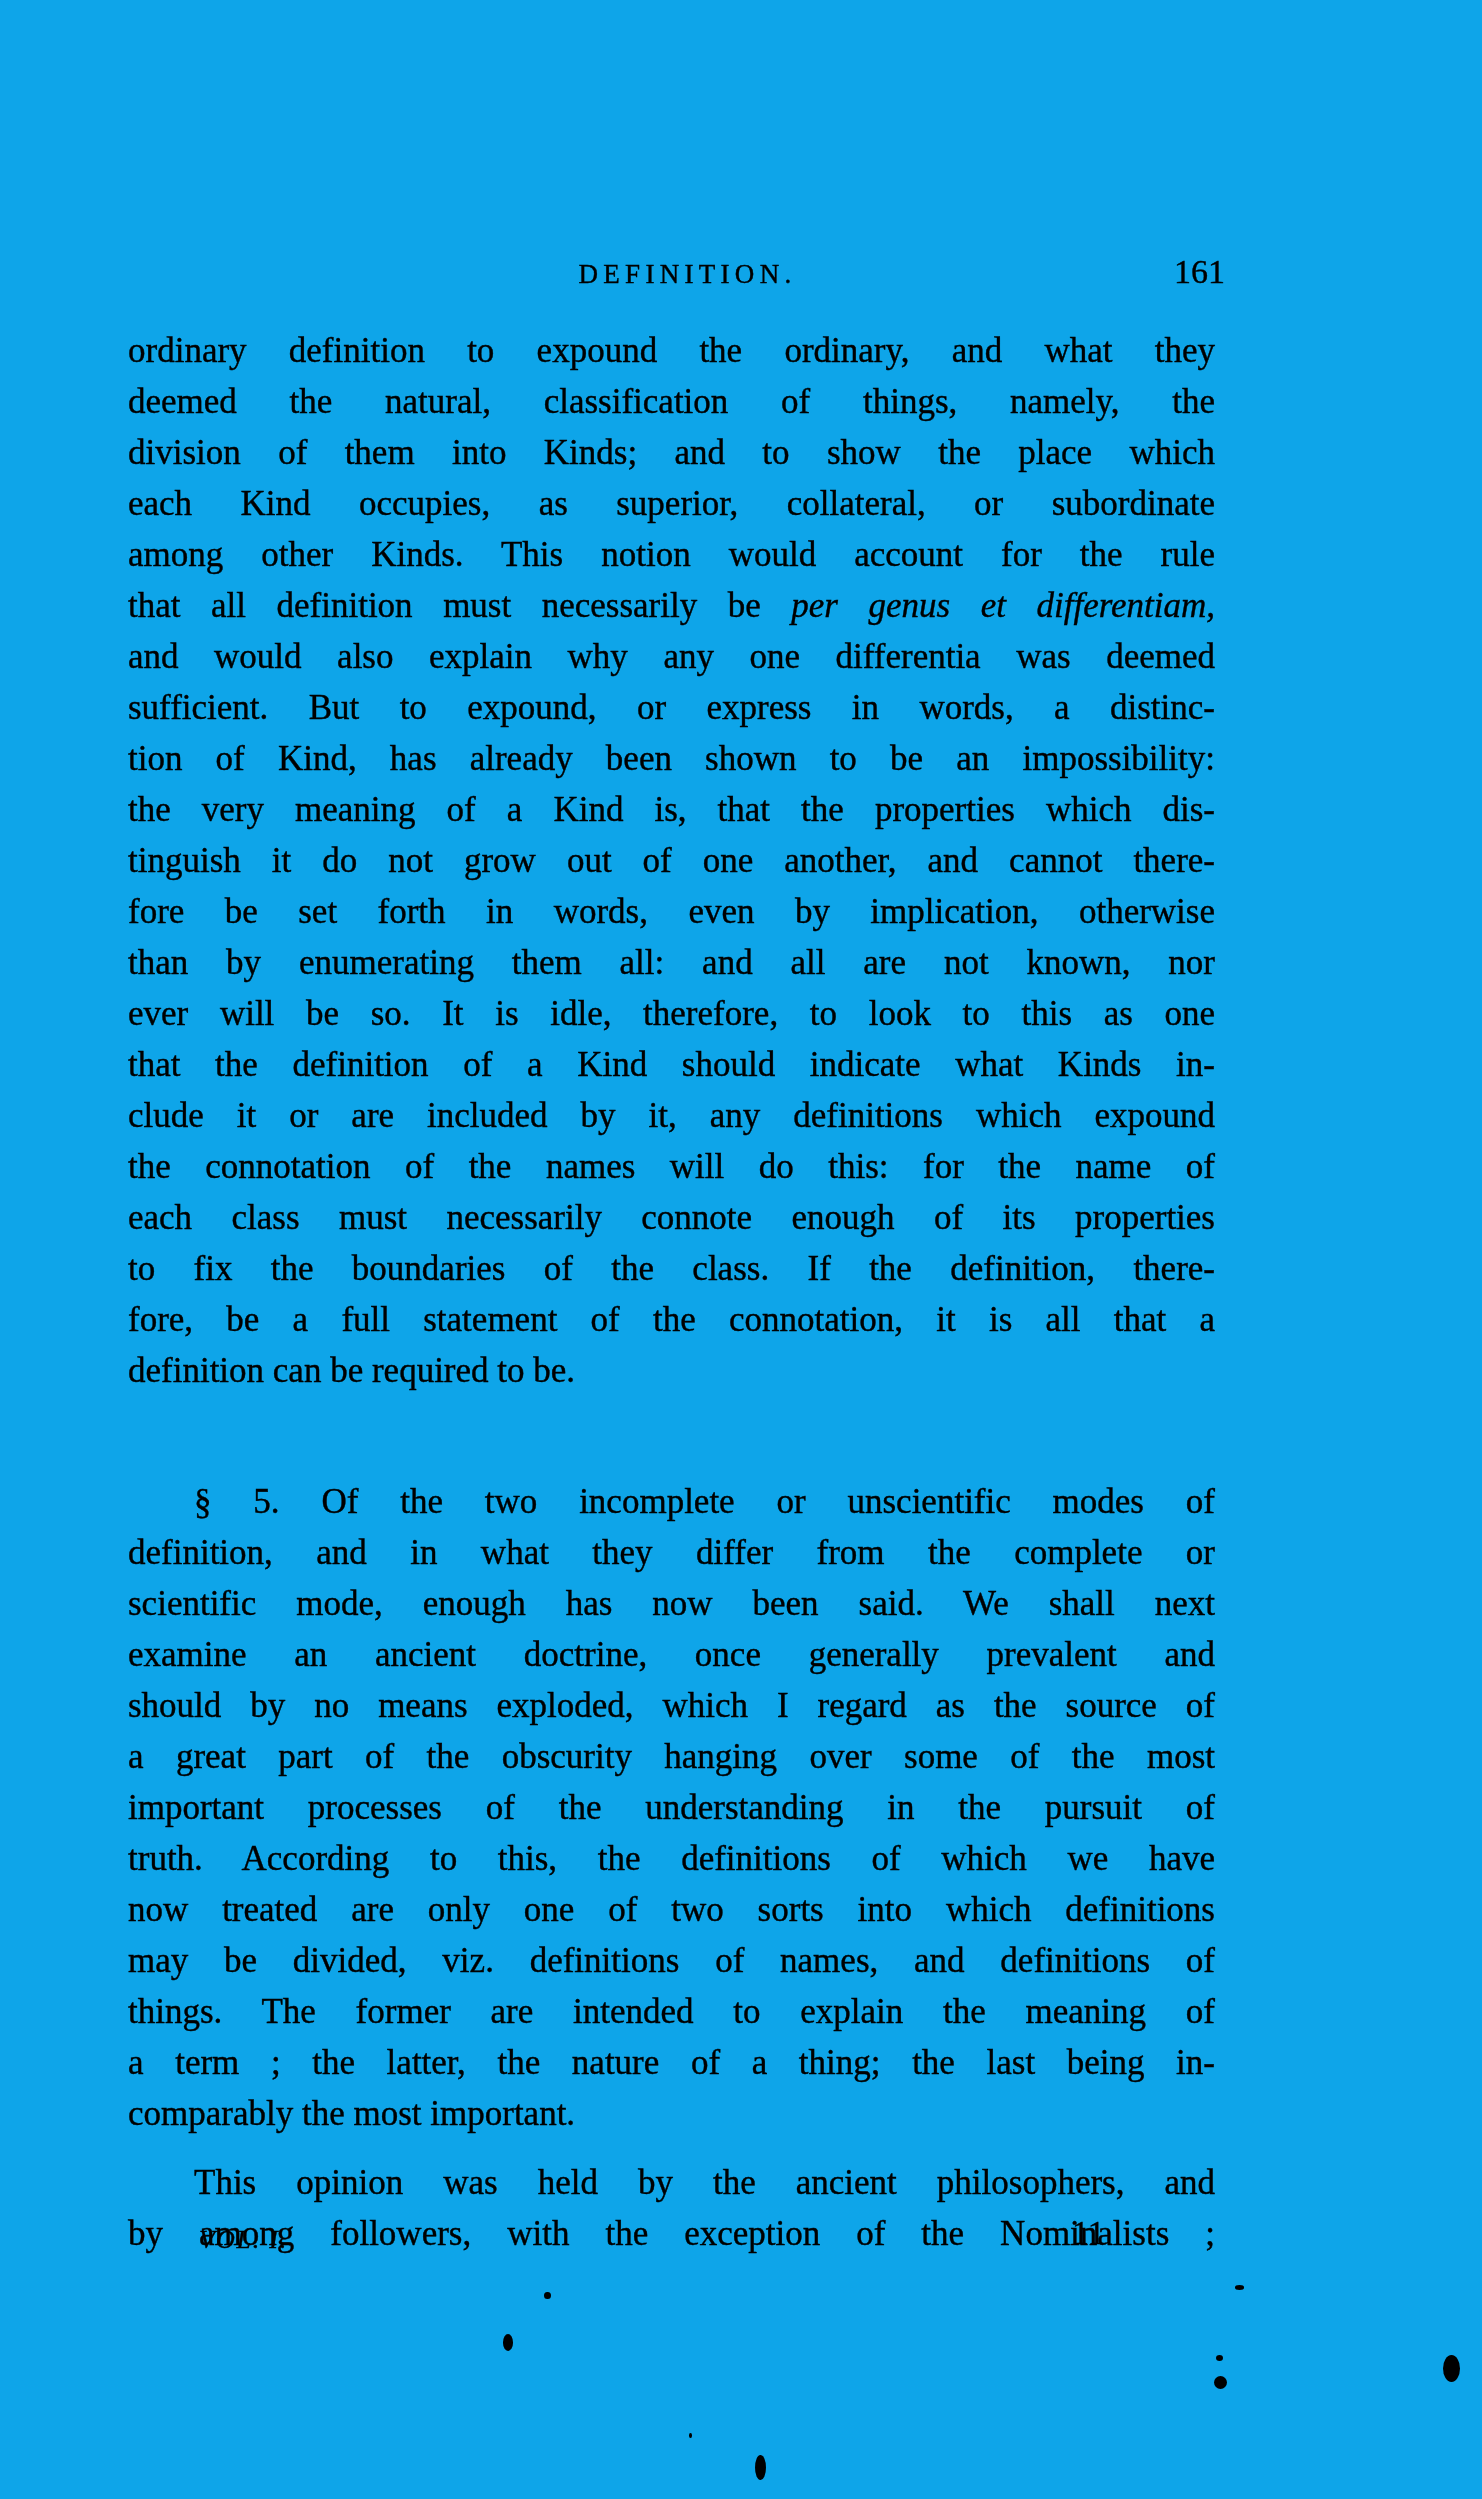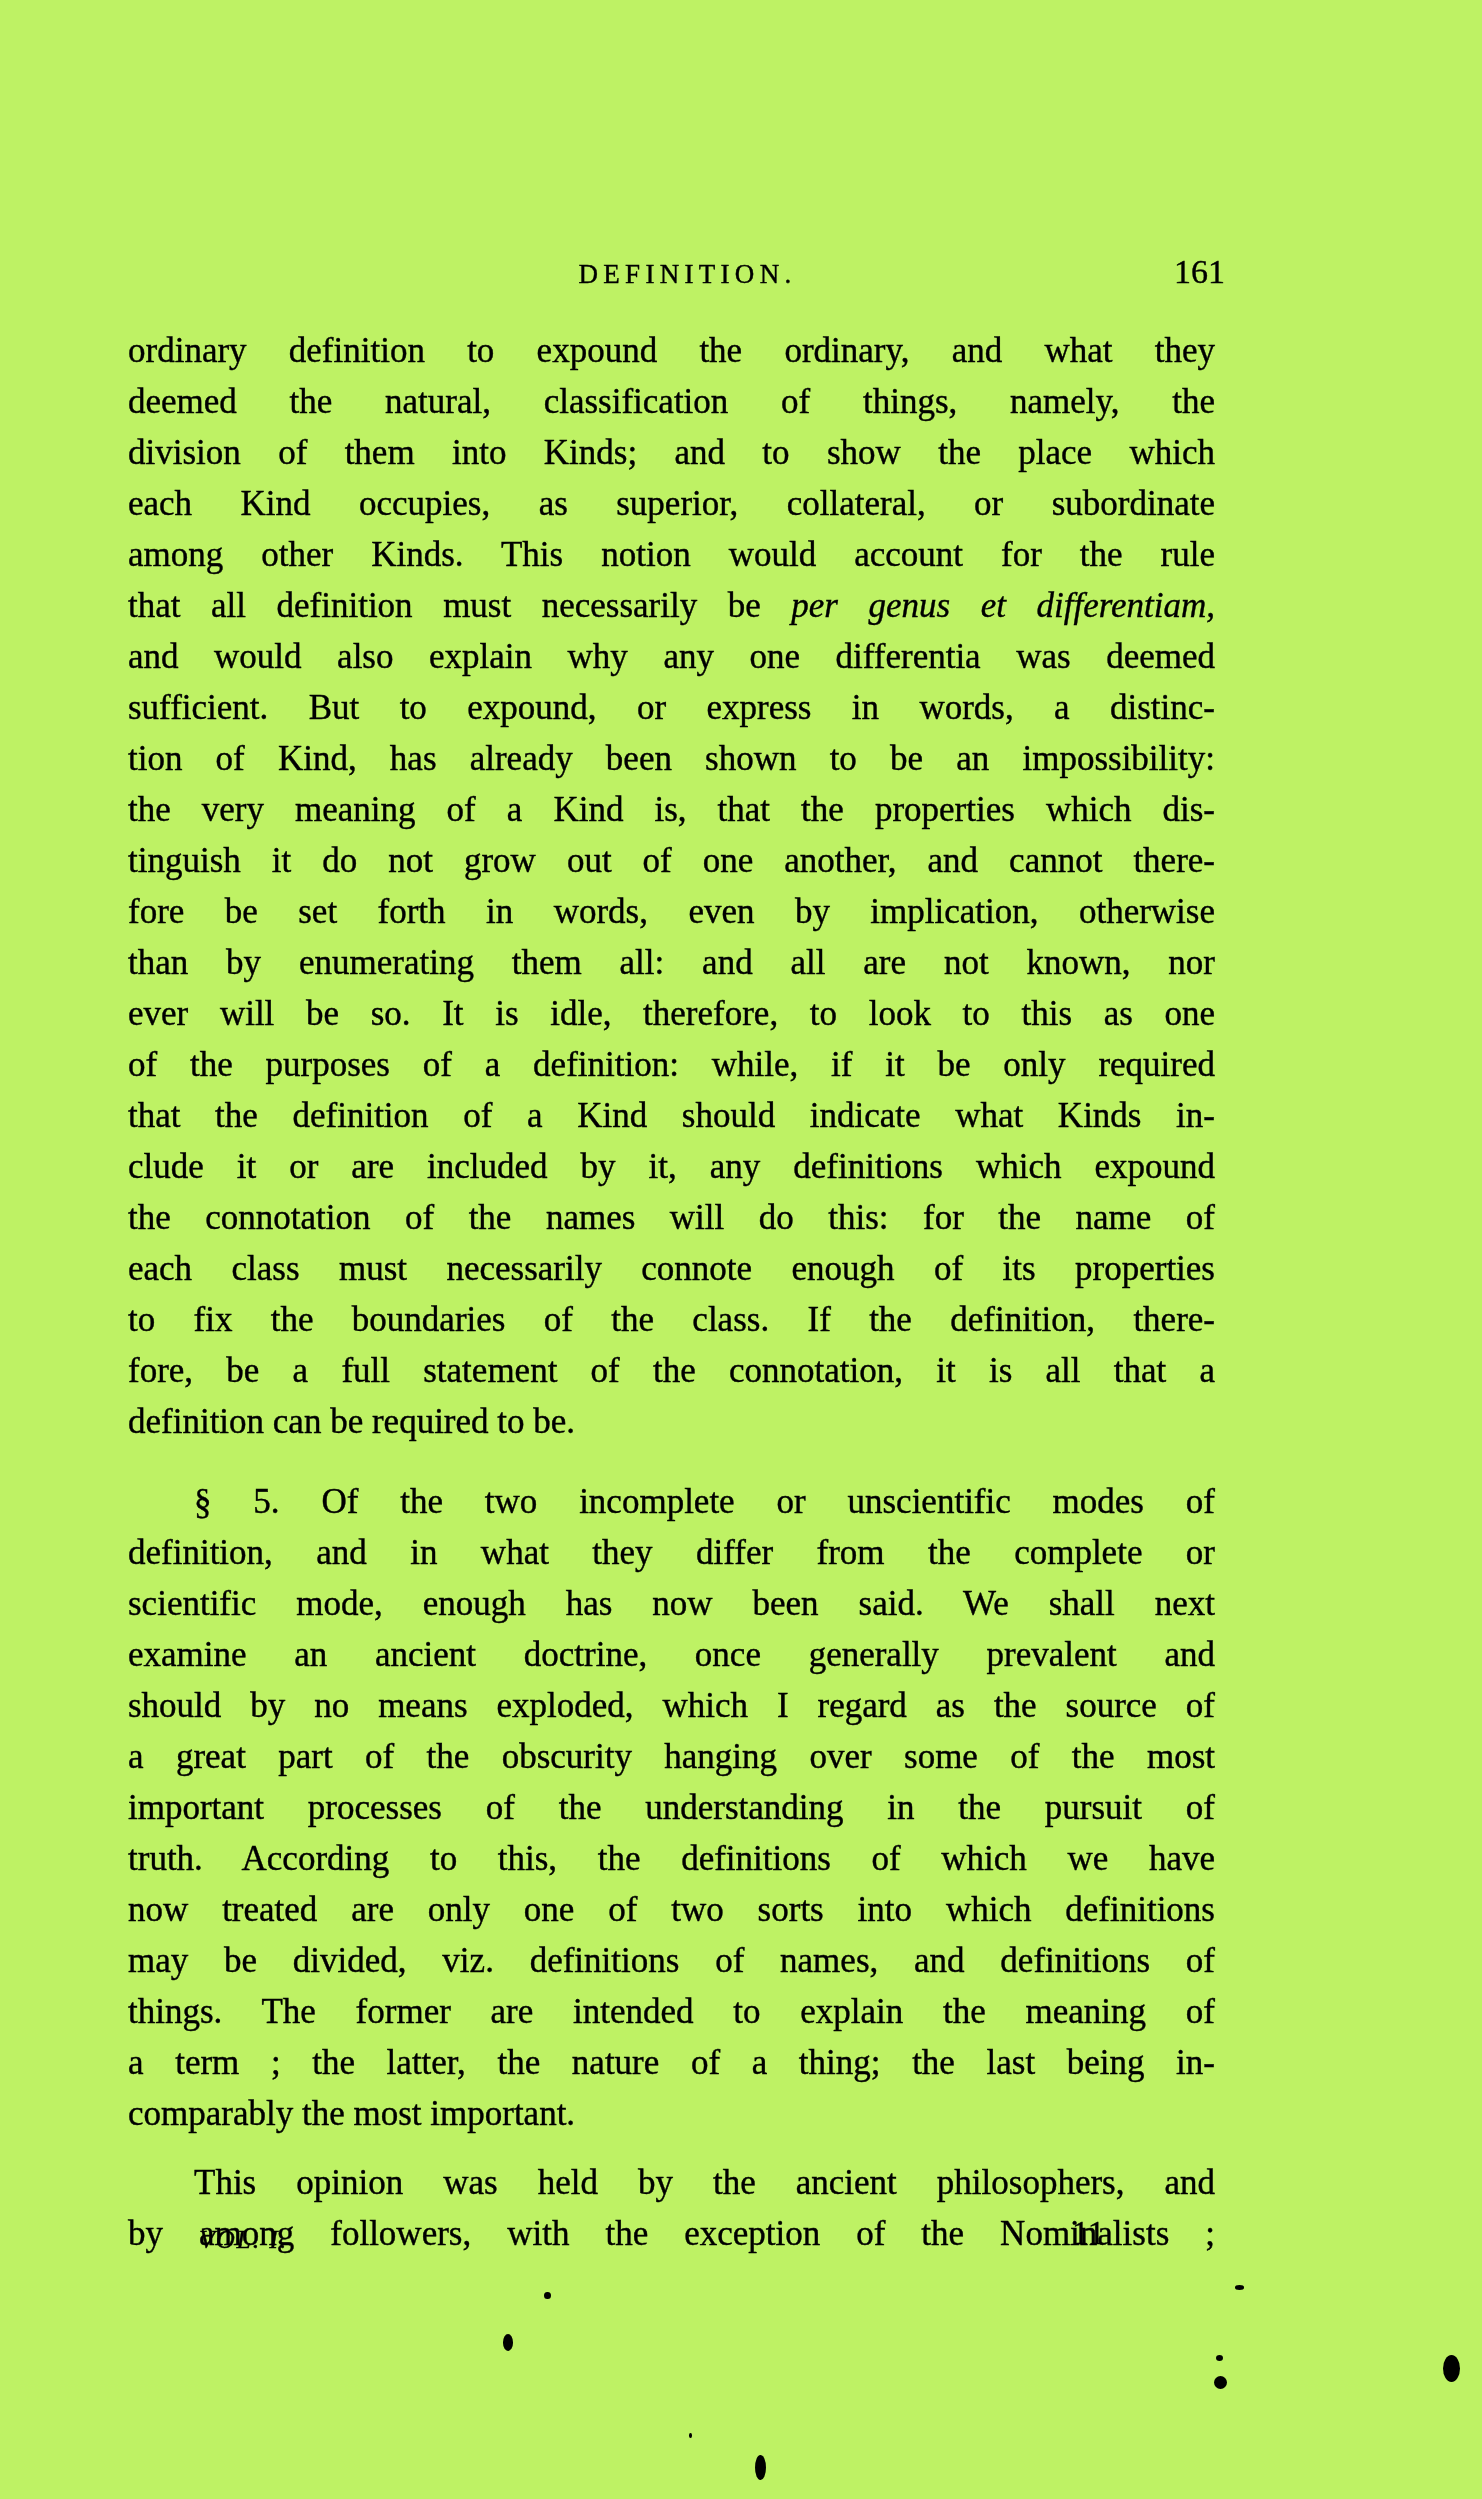--- a/index.html
+++ b/index.html
@@ -1,20 +1,20 @@
 <!DOCTYPE html>
 <html style="font-size:9.4px"><head>
 <meta charset="utf-8">
 <style>
   html, body { margin: 0; padding: 0; background: #ffffff; }
   .page {
     position: relative;
     width: 1483px;
     height: 2500px;
-    background: #bef264;
+    background: #0ea5e9;
     color: #000000;
     font-family: "Liberation Serif", "DejaVu Serif", serif;
     overflow: hidden;
     -webkit-text-stroke: 0.4px #000000;
   }
   .running-head {
     position: absolute;
     top: 259px;
     left: 144px;
     width: 1087px;
@@ -91,21 +91,20 @@
         <div class="text-line">among other Kinds. This notion would account for the rule</div>
         <div class="text-line"><span>that all definition must necessarily be </span><i>per genus et differentiam,</i></div>
         <div class="text-line">and would also explain why any one differentia was deemed</div>
         <div class="text-line">sufficient. But to expound, or express in words, a distinc-</div>
         <div class="text-line">tion of Kind, has already been shown to be an impossibility:</div>
         <div class="text-line">the very meaning of a Kind is, that the properties which dis-</div>
         <div class="text-line">tinguish it do not grow out of one another, and cannot there-</div>
         <div class="text-line">fore be set forth in words, even by implication, otherwise</div>
         <div class="text-line">than by enumerating them all: and all are not known, nor</div>
         <div class="text-line">ever will be so. It is idle, therefore, to look to this as one</div>
-        <div class="text-line">of the purposes of a definition: while, if it be only required</div>
         <div class="text-line">that the definition of a Kind should indicate what Kinds in-</div>
         <div class="text-line">clude it or are included by it, any definitions which expound</div>
         <div class="text-line">the connotation of the names will do this: for the name of</div>
         <div class="text-line">each class must necessarily connote enough of its properties</div>
         <div class="text-line">to fix the boundaries of the class. If the definition, there-</div>
         <div class="text-line">fore, be a full statement of the connotation, it is all that a</div>
         <div class="text-line unjustified">definition can be required to be.</div>
       </div>
       <div class="para para-1">
         <div class="text-line indent">§ 5. Of the two incomplete or unscientific modes of</div>

